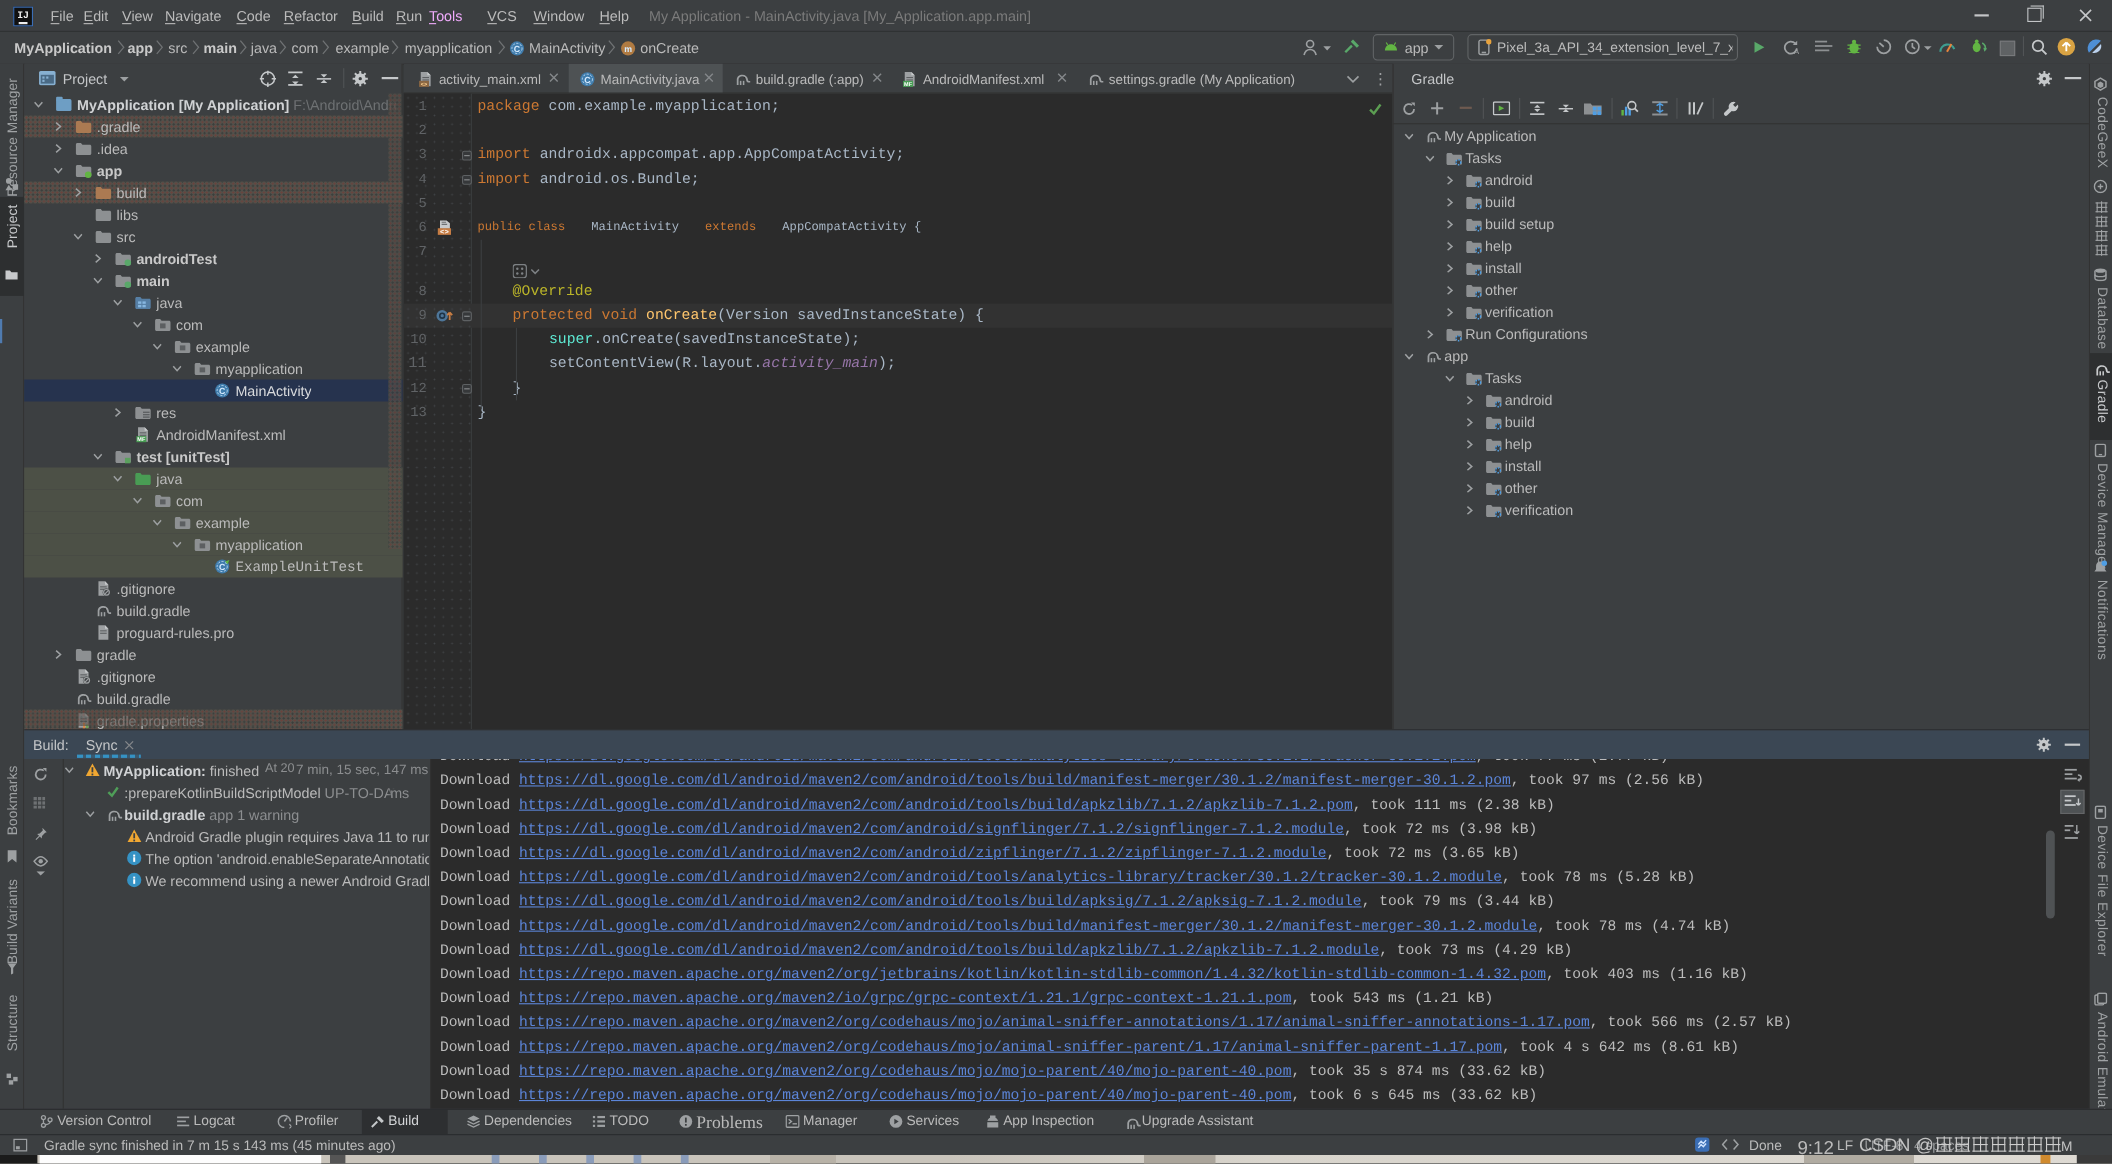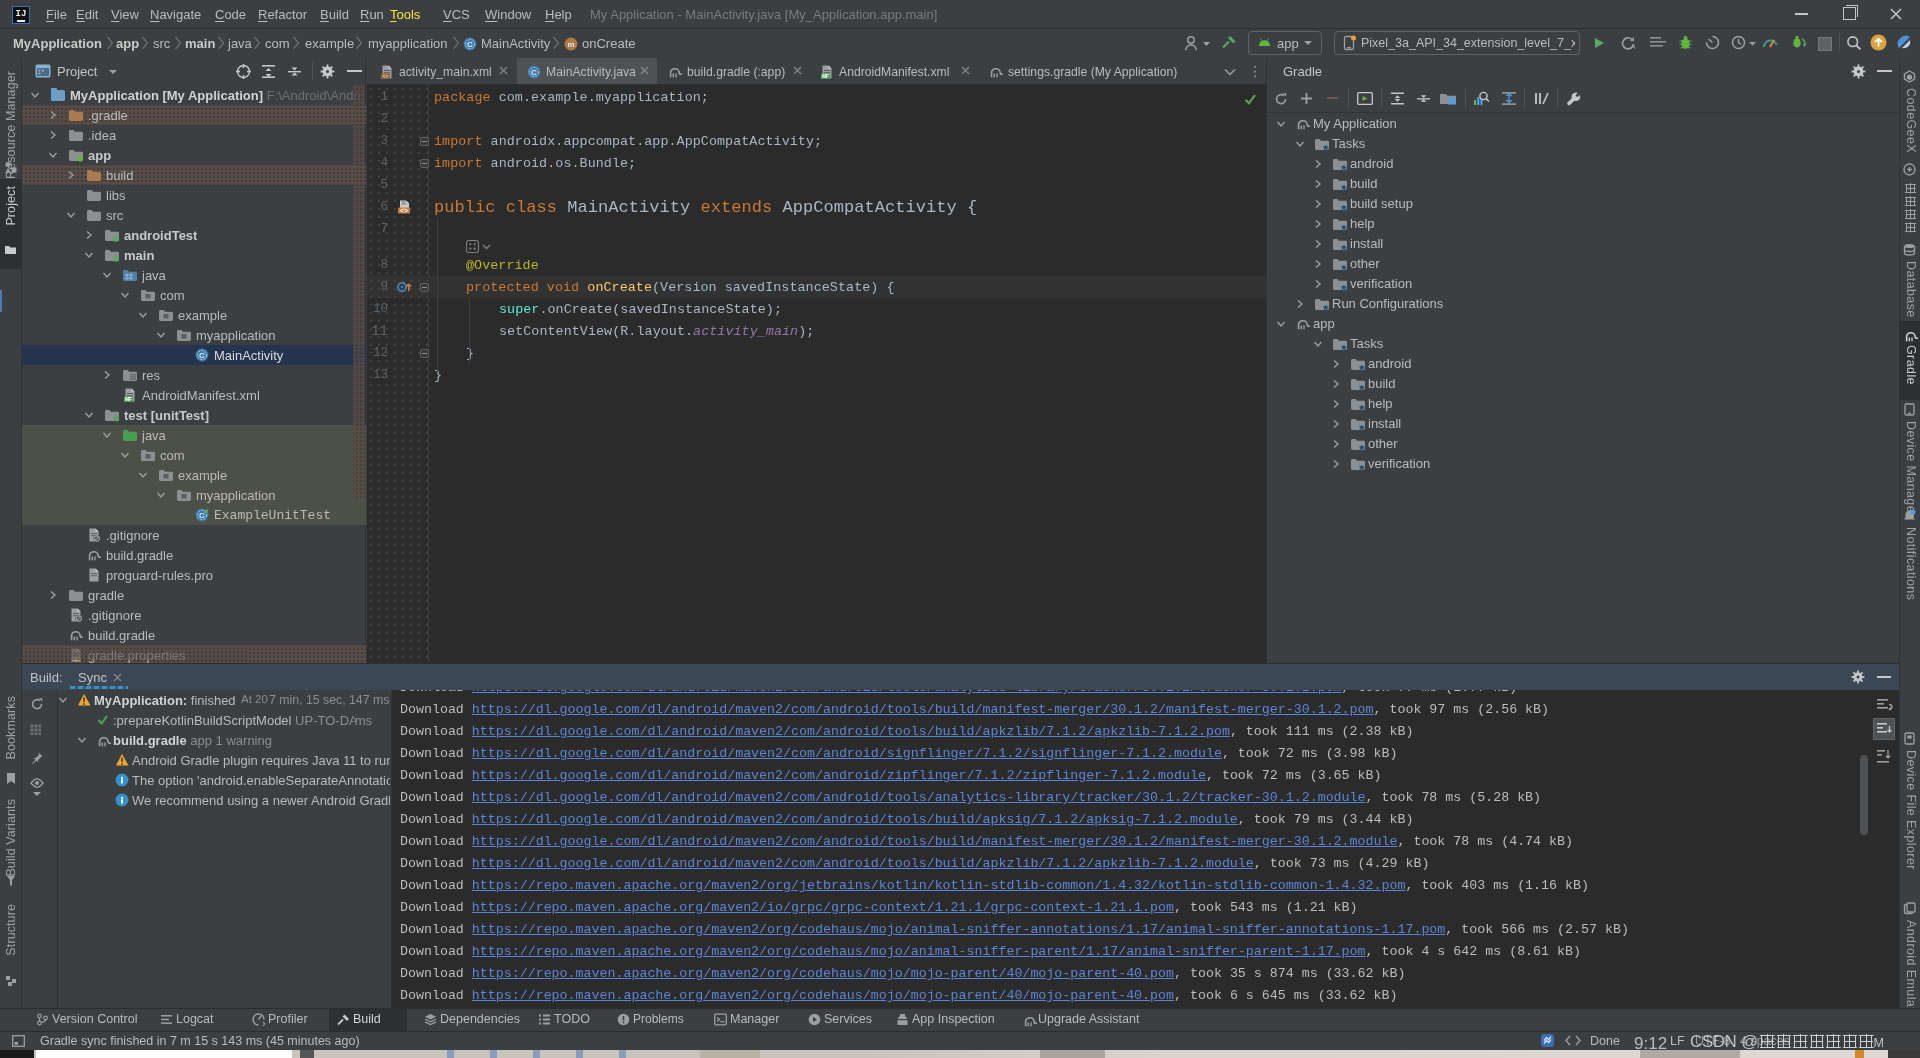--- a/index.html
+++ b/index.html
@@ -25,21 +25,21 @@
 <div class="a" style="left:0;top:0;width:1920px;height:28px;background:#3c3f41;border-bottom:1px solid #2d3032;"></div>
 <div class="a" style="left:12px;top:6px;width:16px;height:16px;background:#111;border:1px solid #3b6eb5;"><div style="font:bold 9px 'Liberation Mono';color:#eee;text-align:center;line-height:15px;letter-spacing:0;">IJ<div style="width:8px;height:1.5px;background:#eee;margin:-2px auto 0;"></div></div></div>
 <div class="a" style="left:46px;top:7px;color:#bbbbbb;"><span style="text-decoration:underline;text-underline-offset:2px;">F</span>ile</div>
 <div class="a" style="left:76px;top:7px;color:#bbbbbb;"><span style="text-decoration:underline;text-underline-offset:2px;">E</span>dit</div>
 <div class="a" style="left:111px;top:7px;color:#bbbbbb;"><span style="text-decoration:underline;text-underline-offset:2px;">V</span>iew</div>
 <div class="a" style="left:150px;top:7px;color:#bbbbbb;"><span style="text-decoration:underline;text-underline-offset:2px;">N</span>avigate</div>
 <div class="a" style="left:215px;top:7px;color:#bbbbbb;"><span style="text-decoration:underline;text-underline-offset:2px;">C</span>ode</div>
 <div class="a" style="left:258px;top:7px;color:#bbbbbb;"><span style="text-decoration:underline;text-underline-offset:2px;">R</span>efactor</div>
 <div class="a" style="left:320px;top:7px;color:#bbbbbb;"><span style="text-decoration:underline;text-underline-offset:2px;">B</span>uild</div>
 <div class="a" style="left:360px;top:7px;color:#bbbbbb;"><span style="text-decoration:underline;text-underline-offset:2px;">R</span>un</div>
-<div class="a" style="left:390px;top:7px;color:#fde047;text-align:center;"><span style="text-decoration:underline;text-underline-offset:2px;">T</span>ools</div>
+<div class="a" style="left:390px;top:7px;color:#f0abfc;text-align:center;"><span style="text-decoration:underline;text-underline-offset:2px;">T</span>ools</div>
 <div class="a" style="left:443px;top:7px;color:#bbbbbb;"><span style="text-decoration:underline;text-underline-offset:2px;">V</span>CS</div>
 <div class="a" style="left:485px;top:7px;color:#bbbbbb;"><span style="text-decoration:underline;text-underline-offset:2px;">W</span>indow</div>
 <div class="a" style="left:545px;top:7px;color:#bbbbbb;"><span style="text-decoration:underline;text-underline-offset:2px;">H</span>elp</div>
 <div class="a" style="left:590px;top:7px;color:#7b7b7b;">My Application - MainActivity.java [My_Application.app.main]</div>
 <div class="a" style="left:1795px;top:13px;width:13px;height:1.5px;background:#c3c5c7;"></div>
 <div class="a" style="left:1843px;top:7px;width:11px;height:11px;border:1.4px solid #c3c5c7;"></div>
     <div class="a" style="left:1846px;top:5px;width:11px;height:11px;border-top:1.4px solid #c3c5c7;border-right:1.4px solid #c3c5c7;"></div>
 <div class="a" style="left:1889px;top:7px;width:14px;height:14px;"><svg width="14" height="14">
         <path d="M2 2l10 10M12 2L2 12" stroke="#c3c5c7" stroke-width="1.5"></path>
       </svg></div>
@@ -604,21 +604,21 @@
         <circle cx="6" cy="7" r="2.2" fill="none" stroke="#1e3346" stroke-width="1.4"></circle>
         <path d="M12.8 11V4M12.8 4l-2.3 2.5M12.8 4l2.3 2.5" stroke="#c77d44" stroke-width="1.6" fill="none"></path>
       </svg></div>
 <div class="a" style="left:420px;top:137px;width:9px;height:9px;border:1px solid #5e6163;border-radius:2px;box-sizing:border-box;background:#36383a;"><div style="width:5px;height:1px;background:#8d9092;margin:3px auto;"></div></div>
 <div class="a" style="left:420px;top:159px;width:9px;height:9px;border:1px solid #5e6163;border-radius:2px;box-sizing:border-box;background:#36383a;"><div style="width:5px;height:1px;background:#8d9092;margin:3px auto;"></div></div>
 <div class="a" style="left:420px;top:283px;width:9px;height:9px;border:1px solid #5e6163;border-radius:2px;box-sizing:border-box;background:#36383a;"><div style="width:5px;height:1px;background:#8d9092;margin:3px auto;"></div></div>
 <div class="a" style="left:420px;top:349px;width:9px;height:9px;border:1px solid #5e6163;border-radius:2px;box-sizing:border-box;background:#36383a;"><div style="width:5px;height:1px;background:#8d9092;margin:3px auto;"></div></div>
 <div class="row mono" style="left:434px;top:86px;height:22px;font-size:13.4px;letter-spacing:0.05px;color:#a9b7c6;"><span style="color:#cc7832;">package </span><span style="color:#a9b7c6;">com.example.myapplication;</span></div>
 <div class="row mono" style="left:434px;top:130px;height:22px;font-size:13.4px;letter-spacing:0.05px;color:#a9b7c6;"><span style="color:#cc7832;">import </span><span style="color:#a9b7c6;">androidx.appcompat.app.AppCompatActivity;</span></div>
 <div class="row mono" style="left:434px;top:152px;height:22px;font-size:13.4px;letter-spacing:0.05px;color:#a9b7c6;"><span style="color:#cc7832;">import </span><span style="color:#a9b7c6;">android.os.Bundle;</span></div>
-<div class="row mono" style="left:434px;top:196px;height:22px;font-size:17px;letter-spacing:0.05px;color:#a9b7c6;"><span style="color:#cc7832;">public class </span><span style="color:#a9b7c6;">MainActivity </span><span style="color:#cc7832;">extends </span><span style="color:#a9b7c6;">AppCompatActivity {</span></div>
+<div class="row mono" style="left:434px;top:196px;height:22px;font-size:11px;letter-spacing:0.05px;color:#a9b7c6;gap:17px;"><span style="color:#cc7832;">public class </span><span style="color:#a9b7c6;">MainActivity </span><span style="color:#cc7832;">extends </span><span style="color:#a9b7c6;">AppCompatActivity {</span></div>
 <div class="a ic" style="left:466px;top:240px;"><svg width="26" height="13">
         <rect x="0.5" y="0.5" width="12" height="12" rx="2.5" fill="none" stroke="#7d8184" stroke-width="1.1"></rect>
         <circle cx="4.3" cy="4.3" r="1.1" fill="#7d8184"></circle>
         <circle cx="8.7" cy="4.3" r="1.1" fill="#7d8184"></circle>
         <circle cx="4.3" cy="8.7" r="1.1" fill="#7d8184"></circle>
         <circle cx="8.7" cy="8.7" r="1.1" fill="#7d8184"></circle>
         <path d="M17 5l3.5 3.5L24 5" fill="none" stroke="#7d8184" stroke-width="1.4"></path>
       </svg></div>
 <div class="row mono" style="left:466px;top:254px;height:22px;font-size:13.4px;letter-spacing:0.05px;color:#a9b7c6;"><span style="color:#bbb529;">@Override</span></div>
 <div class="row mono" style="left:466px;top:276px;height:22px;font-size:13.4px;letter-spacing:0.05px;color:#a9b7c6;"><span style="color:#cc7832;">protected void </span><span style="color:#ffc66d;">onCreate</span><span style="color:#a9b7c6;">(Version savedInstanceState) {</span></div>
@@ -1019,21 +1019,21 @@
         <rect x="5" y="5.5" width="7" height="2" fill="#9da0a2"></rect>
         <rect x="1" y="9.5" width="2" height="2" fill="#9da0a2"></rect>
         <rect x="5" y="9.5" width="7" height="2" fill="#9da0a2"></rect>
       </svg></div>
 <div class="a" style="left:554px;top:1012px;font-size:12.5px;color:#bbbbbb;">TODO</div>
 <div class="a ic" style="left:617px;top:1013px;"><svg width="13" height="13" viewBox="0 0 13 13">
         <circle cx="6.5" cy="6.5" r="5.8" fill="#9da0a2"></circle>
         <rect x="5.7" y="3" width="1.6" height="4.5" fill="#3c3f41"></rect>
         <rect x="5.7" y="8.8" width="1.6" height="1.6" fill="#3c3f41"></rect>
       </svg></div>
-<div class="a" style="left:633px;top:1012px;font-size:12px;color:#bbbbbb;">Problems</div>
+<div class="a" style="left:633px;top:1012px;font-size:16px;color:#bbbbbb;font-family:Liberation Serif, serif;">Problems</div>
 <div class="a ic" style="left:714px;top:1013px;"><svg width="13" height="13" viewBox="0 0 13 13">
         <rect x="0.7" y="1.2" width="11.6" height="10.6" rx="1" fill="none" stroke="#9da0a2" stroke-width="1.3"></rect>
         <path d="M3 4.5l2.5 2L3 8.5" fill="none" stroke="#9da0a2" stroke-width="1.3"></path>
         <rect x="6.5" y="8" width="4" height="1.3" fill="#9da0a2"></rect>
       </svg></div>
 <div class="a" style="left:730px;top:1012px;font-size:12.5px;color:#bbbbbb;">Manager</div>
 <div class="a ic" style="left:808px;top:1013px;"><svg width="13" height="13" viewBox="0 0 13 13">
         <circle cx="6.5" cy="6.5" r="5.8" fill="#9da0a2"></circle>
         <path d="M5 4l4 2.5L5 9z" fill="#3c3f41"></path>
       </svg></div>

